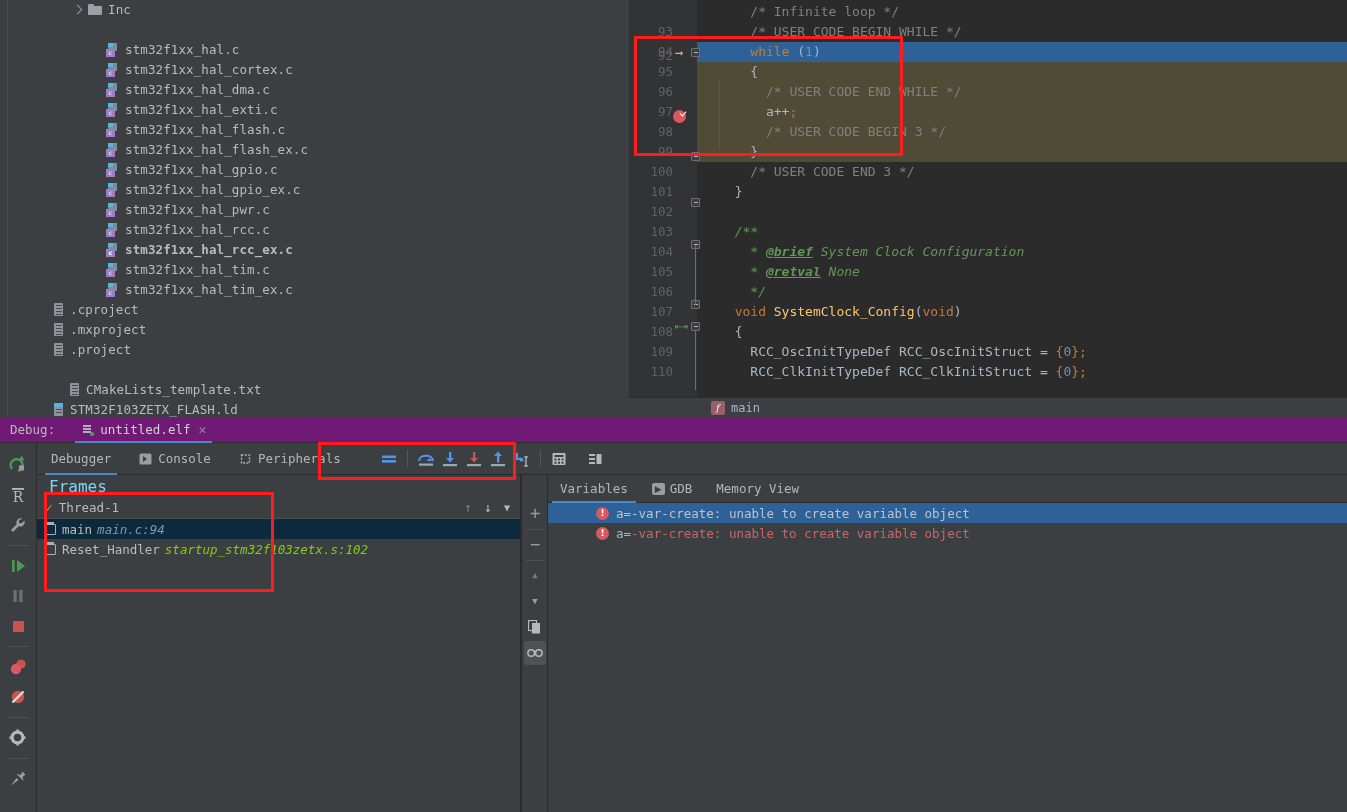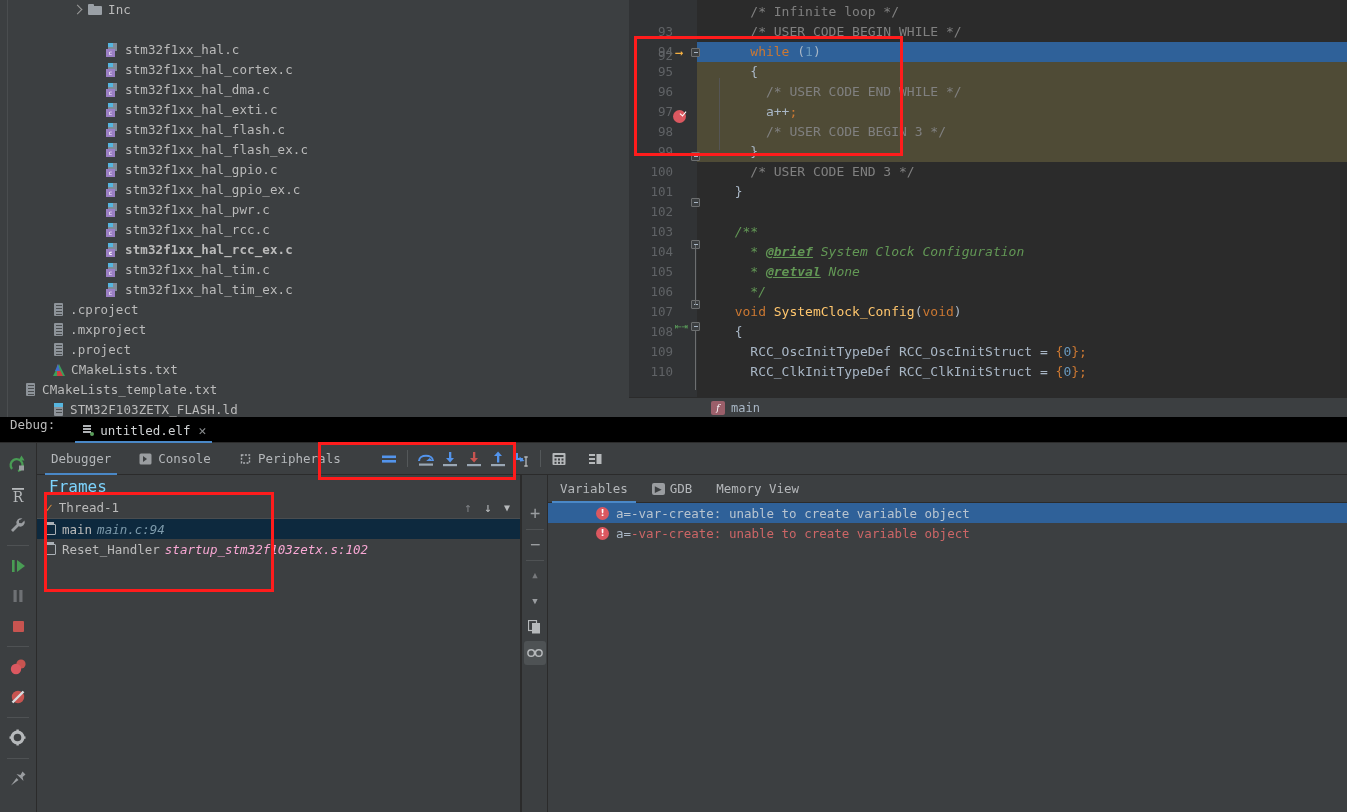--- a/index.html
+++ b/index.html
@@ -159,21 +159,21 @@
     width: 14px; height: 14px; background: #9b5f6a; border-radius: 2px;
     color: #fff; font-size: 9px; line-height: 14px; text-align: center;
     font-family: "DejaVu Serif","Liberation Serif",serif; font-style: italic; margin-right: 6px;
   }
   .bc-label { font-size: 12px; color: #a9b7c6; }
 
   
   .debug-window { position: absolute; left: 0; top: 417px; width: 1347px; height: 395px; background: #3c3f41; }
   .debug-titlebar {
     position: absolute; left: 0; top: 0; width: 1347px; height: 26px;
-    background: #000000; display: flex; align-items: flex-start;
+    background: #701a75; display: flex; align-items: center;
     border-bottom: 1px solid #2b2b2b;
   }
   .debug-label { font-size: 12.5px; color: #bbbbbb; margin-left: 10px; }
   .debug-tab {
     position: relative; display: flex; align-items: center; height: 26px;
     margin-left: 20px; padding: 0 6px;
   }
   .debug-tab::after {
     content: ""; position: absolute; left: 0; bottom: 0; right: 0; height: 2px; background: #4a88c7;
   }
@@ -236,21 +236,21 @@
   }
   .frame-row.selected { background: #0d293e; }
   .thread-row { height: 22px; display:flex; align-items:center; padding-left: 8px;
     font-size: 12.5px; color: #bbbbbb; border-bottom: 1px solid #4a4d4f; position: relative; }
   .check-ic { color: #d08b3c; font-size: 13px; margin-right: 6px; }
   .frame-ic {
     width: 11px; height: 11px; border: 1.3px solid #aab0b6; border-radius: 1px; margin-right: 6px;
     position: relative; flex: 0 0 11px;
   }
   .frame-ic::before { content:""; position:absolute; left:1px; top:-3px; width:7px; height:2px; background:#aab0b6;}
-  .frame-loc { color: #f9a8d4; font-style: italic; margin-left: 5px; }
+  .frame-loc { color: #84cc16; font-style: italic; margin-left: 5px; }
   .frame-row.selected .frame-loc { color: #7d9aab; }
   .thread-nav { position: absolute; right: 10px; display: flex; align-items: center; gap: 12px; }
 
   .vars-side {
     position: absolute; left: 485px; top: 32px; width: 26px; height: 337px;
     display: flex; flex-direction: column; align-items: center; padding-top: 26px;
     background: #3c3f41;
   }
   .vs-btn { width: 22px; height: 24px; position: relative; margin-bottom: 2px; color:#9a9da0; font-size: 13px;
             display:flex; align-items:center; justify-content:center; }
@@ -405,29 +405,21 @@
             <span class="pg"></span>
           </span>
           <span class="lbl">.cproject</span>
         </div>
         <div class="tree-row" style="position: absolute; left: 0px; right: 0px; top: 340px; padding-left: 52px;">
           <span class="ic ic-doc">
             <span class="pg"></span>
           </span>
           <span class="lbl">.project</span>
         </div>
-        <div class="tree-row" style="position: absolute; left: 0px; right: 0px; top: 360px; padding-left: 52px;">
-          <span class="ic ic-cmake">
-            <span class="tri"></span>
-            <span class="tri2"></span>
-            <span class="tri3"></span>
-          </span>
-          <span class="lbl">CMakeLists.txt</span>
-        </div>
-        <div class="tree-row" style="position: absolute; left: 0px; right: 0px; top: 380px; padding-left: 24px;">
+        <div class="tree-row" style="position: absolute; left: 0px; right: 0px; top: 380px; padding-left: 68px;">
           <span class="ic ic-doc">
             <span class="pg"></span>
           </span>
           <span class="lbl">CMakeLists_template.txt</span>
         </div>
         <div class="tree-row" style="position: absolute; left: 0px; right: 0px; top: 400px; padding-left: 52px;">
           <span class="ic ic-ld">
             <span class="pg"></span>
           </span>
           <span class="lbl">STM32F103ZETX_FLASH.ld</span>

